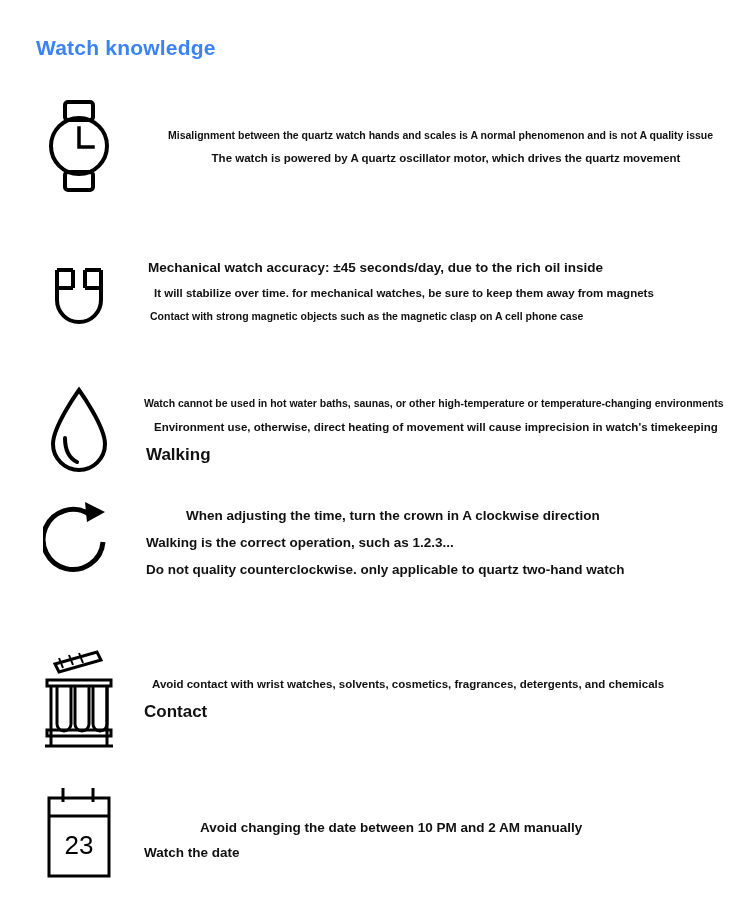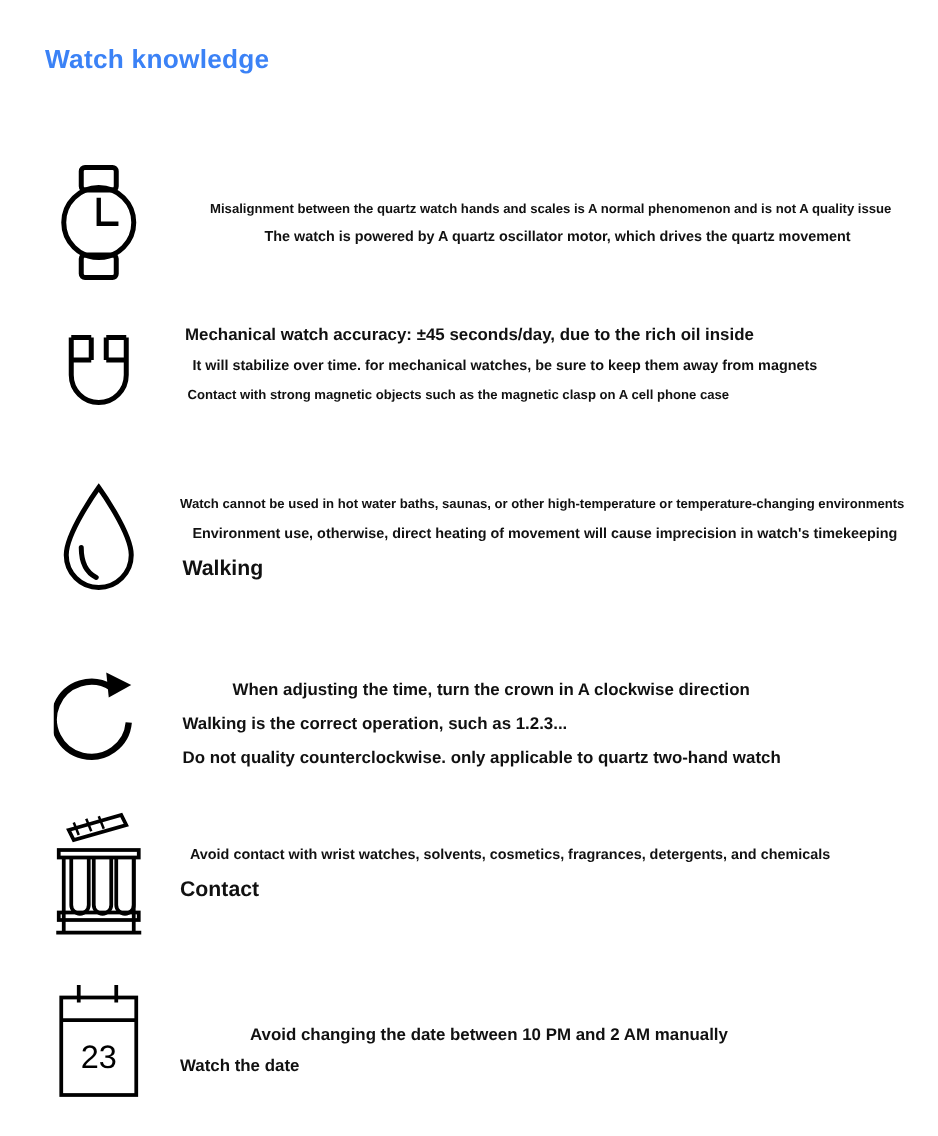--- a/index.html
+++ b/index.html
@@ -68,41 +68,41 @@
     font-size: 13.5px;
     font-weight: bold;
     line-height: 19px;
   }
   .l-head {
     font-size: 17px;
     font-weight: bold;
     line-height: 24px;
   }
   
-  #sec-quartz { top: 124px; height: 110px; }
+  #sec-quartz { top: 92px; height: 110px; }
   #sec-quartz .icon-box { top: 6px; height: 96px; }
   #sec-quartz .lines { top: 36px; }
   #sec-quartz .line:nth-child(1) { padding-left: 46px; }
   #sec-quartz .line:nth-child(2) { padding-left: 24px; margin-top: 7px; text-align: center; }
 
   #sec-magnet { top: 246px; height: 110px; }
   #sec-magnet .icon-box { top: 12px; height: 80px; }
   #sec-magnet .lines { top: 12px; }
   #sec-magnet .line:nth-child(1) { padding-left: 26px; }
   #sec-magnet .line:nth-child(2) { padding-left: 32px; margin-top: 8px; }
   #sec-magnet .line:nth-child(3) { padding-left: 28px; margin-top: 8px; }
 
   #sec-water { top: 376px; height: 110px; }
   #sec-water .icon-box { top: 6px; height: 96px; }
   #sec-water .lines { top: 20px; }
   #sec-water .line:nth-child(1) { padding-left: 22px; }
   #sec-water .line:nth-child(2) { padding-left: 32px; margin-top: 8px; }
   #sec-water .line:nth-child(3) { padding-left: 24px; margin-top: 8px; }
 
-  #sec-crown { top: 524px; height: 110px; }
+  #sec-crown { top: 488px; height: 110px; }
   #sec-crown .icon-box { top: 8px; height: 92px; }
   #sec-crown .lines { top: 18px; }
   #sec-crown .line:nth-child(1) { padding-left: 64px; }
   #sec-crown .line:nth-child(2) { padding-left: 24px; margin-top: 8px; }
   #sec-crown .line:nth-child(3) { padding-left: 24px; margin-top: 8px; }
 
   #sec-chem { top: 640px; height: 118px; }
   #sec-chem .icon-box { top: 6px; height: 110px; }
   #sec-chem .lines { top: 36px; }
   #sec-chem .line:nth-child(1) { padding-left: 30px; }

